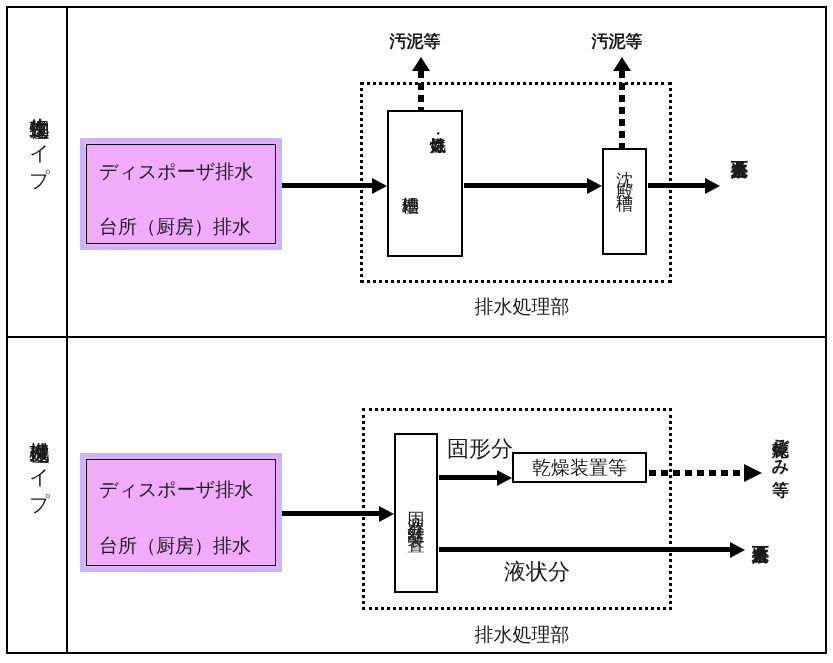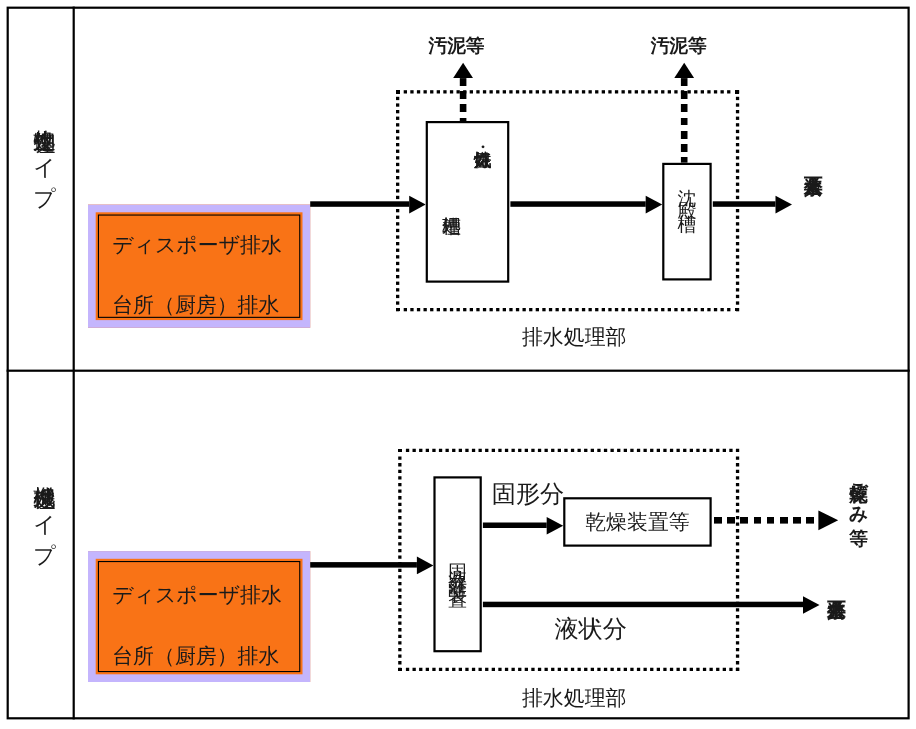--- a/index.html
+++ b/index.html
@@ -12,21 +12,21 @@
   .abs { position: absolute; }
   .frame { border: 2px solid #000; }
   .divider { background: #000; }
   .vtext { writing-mode: vertical-rl; text-orientation: upright; white-space: nowrap; }
   .bold { font-weight: bold; }
   .center { text-align: center; }
 
   
   .sbox { border: 2px solid #000; background: #fff; }
   
-  .dblbox { border: 7px solid #c4b5fd; background: #f97316; margin-top: 48px; }
+  .dblbox { border: 4px solid #c4b5fd; background: #f0abfc; }
   .dblbox .inner { position: absolute; inset: 2px; border: 1px solid #000; }
   
   .dotbox { border: 3px dotted #000; }
 
   
   .harrow { height: 5px; background: #000; }
   .harrow::after {
     content: ""; position: absolute; left: 100%; top: 50%;
     transform: translateY(-50%); width: 0; height: 0;
     border-left: 15px solid #000;
@@ -110,21 +110,21 @@
 
   <div class="abs dotbox" style="left:362px; top:408px; width:310px; height:202px;"></div>
 
   <div class="abs sbox" style="left:394px; top:433px; width:44px; height:160px;">
     <div class="abs vtext f17" style="left:50%; top:50%; transform:translate(-50%,-50%); letter-spacing:5px;">固液分離装置</div>
   </div>
 
   <div class="abs f18" style="left:447px; top:434px;">固形分</div>
   <div class="abs harrow" style="left:439px; top:475px; width:58px;"></div>
 
-  <div class="abs sbox" style="left:512px; top:452px; width:135px; height:45px; display:flex; align-items:center; justify-content:center;">
+  <div class="abs sbox" style="left:512px; top:452px; width:135px; height:31px; display:flex; align-items:center; justify-content:center;">
     <div class="f19">乾燥装置等</div>
   </div>
 
   <div class="abs harrow-d" style="left:649px; top:470px; width:95px;"></div>
   <div class="abs vtext f17 bold" style="left:769px; top:428px;">乾燥ごみ等</div>
 
   <div class="abs harrow" style="left:439px; top:547px; width:291px;"></div>
   <div class="abs f18" style="left:504px; top:557px;">液状分</div>
   <div class="abs vtext f17 bold" style="left:749px; top:532px;">公共下水道</div>
 

